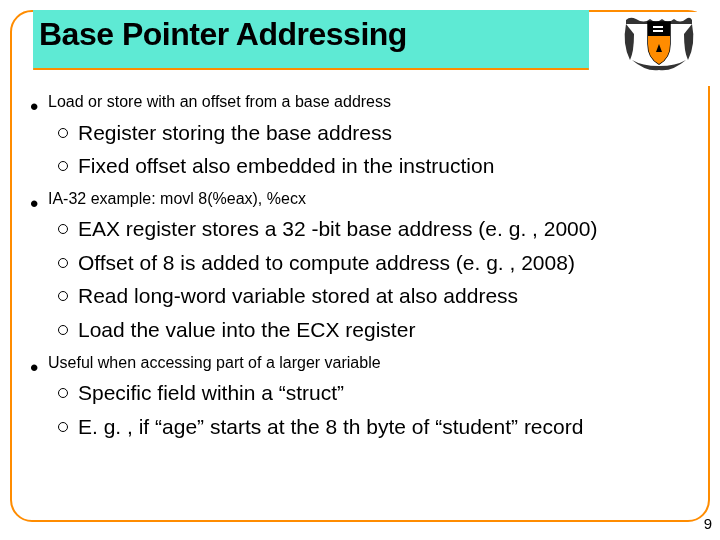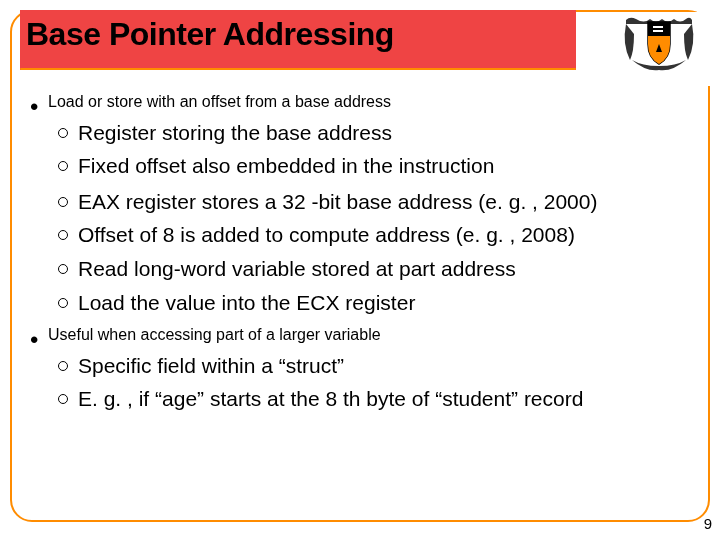--- a/index.html
+++ b/index.html
@@ -13,24 +13,24 @@
   }
   .frame {
     position: absolute;
     left: 10px; top: 10px;
     width: 700px; height: 512px;
     border: 2.5px solid #ff8c00;
     border-radius: 22px;
   }
   .title-wrap {
     position: absolute;
-    left: 8px; top: -2px;
+    left: 21px; top: -2px;
     width: 556px;
     height: 60px;
-    background: #ef4444;
+    background: #5eead4;
     padding: 6px 4px 2px 6px;
   }
   .title {
     font-size: 32px;
     font-weight: bold;
     letter-spacing: -0.5px;
   }
   .title-underline {
     position: absolute;
     left: 0; bottom: 0;
@@ -121,24 +121,27 @@
   <div class="content">
 
     <div class="bullet-l1">
       <span>Load or store with an offset from a base address</span>
     </div>
     <div class="sub-group">
       <div class="bullet-l2"><span>Register storing the base address</span></div>
       <div class="bullet-l2"><span>Fixed offset also embedded in the instruction</span></div>
     </div>
 
+    <div class="bullet-l1">
+      <span>IA-32 example: movl 8(%eax), %ecx</span>
+    </div>
     <div class="sub-group">
       <div class="bullet-l2"><span>EAX register stores a 32 -bit base address (e. g. , 2000)</span></div>
       <div class="bullet-l2"><span>Offset of 8 is added to compute address (e. g. , 2008)</span></div>
-      <div class="bullet-l2"><span>Read long-word variable stored at part address</span></div>
+      <div class="bullet-l2"><span>Read long-word variable stored at also address</span></div>
       <div class="bullet-l2"><span>Load the value into the ECX register</span></div>
     </div>
 
     <div class="bullet-l1">
       <span>Useful when accessing part of a larger variable</span>
     </div>
     <div class="sub-group">
       <div class="bullet-l2"><span>Specific field within a “struct”</span></div>
       <div class="bullet-l2"><span>E. g. , if “age” starts at the 8 th byte of “student” record</span></div>
     </div>

